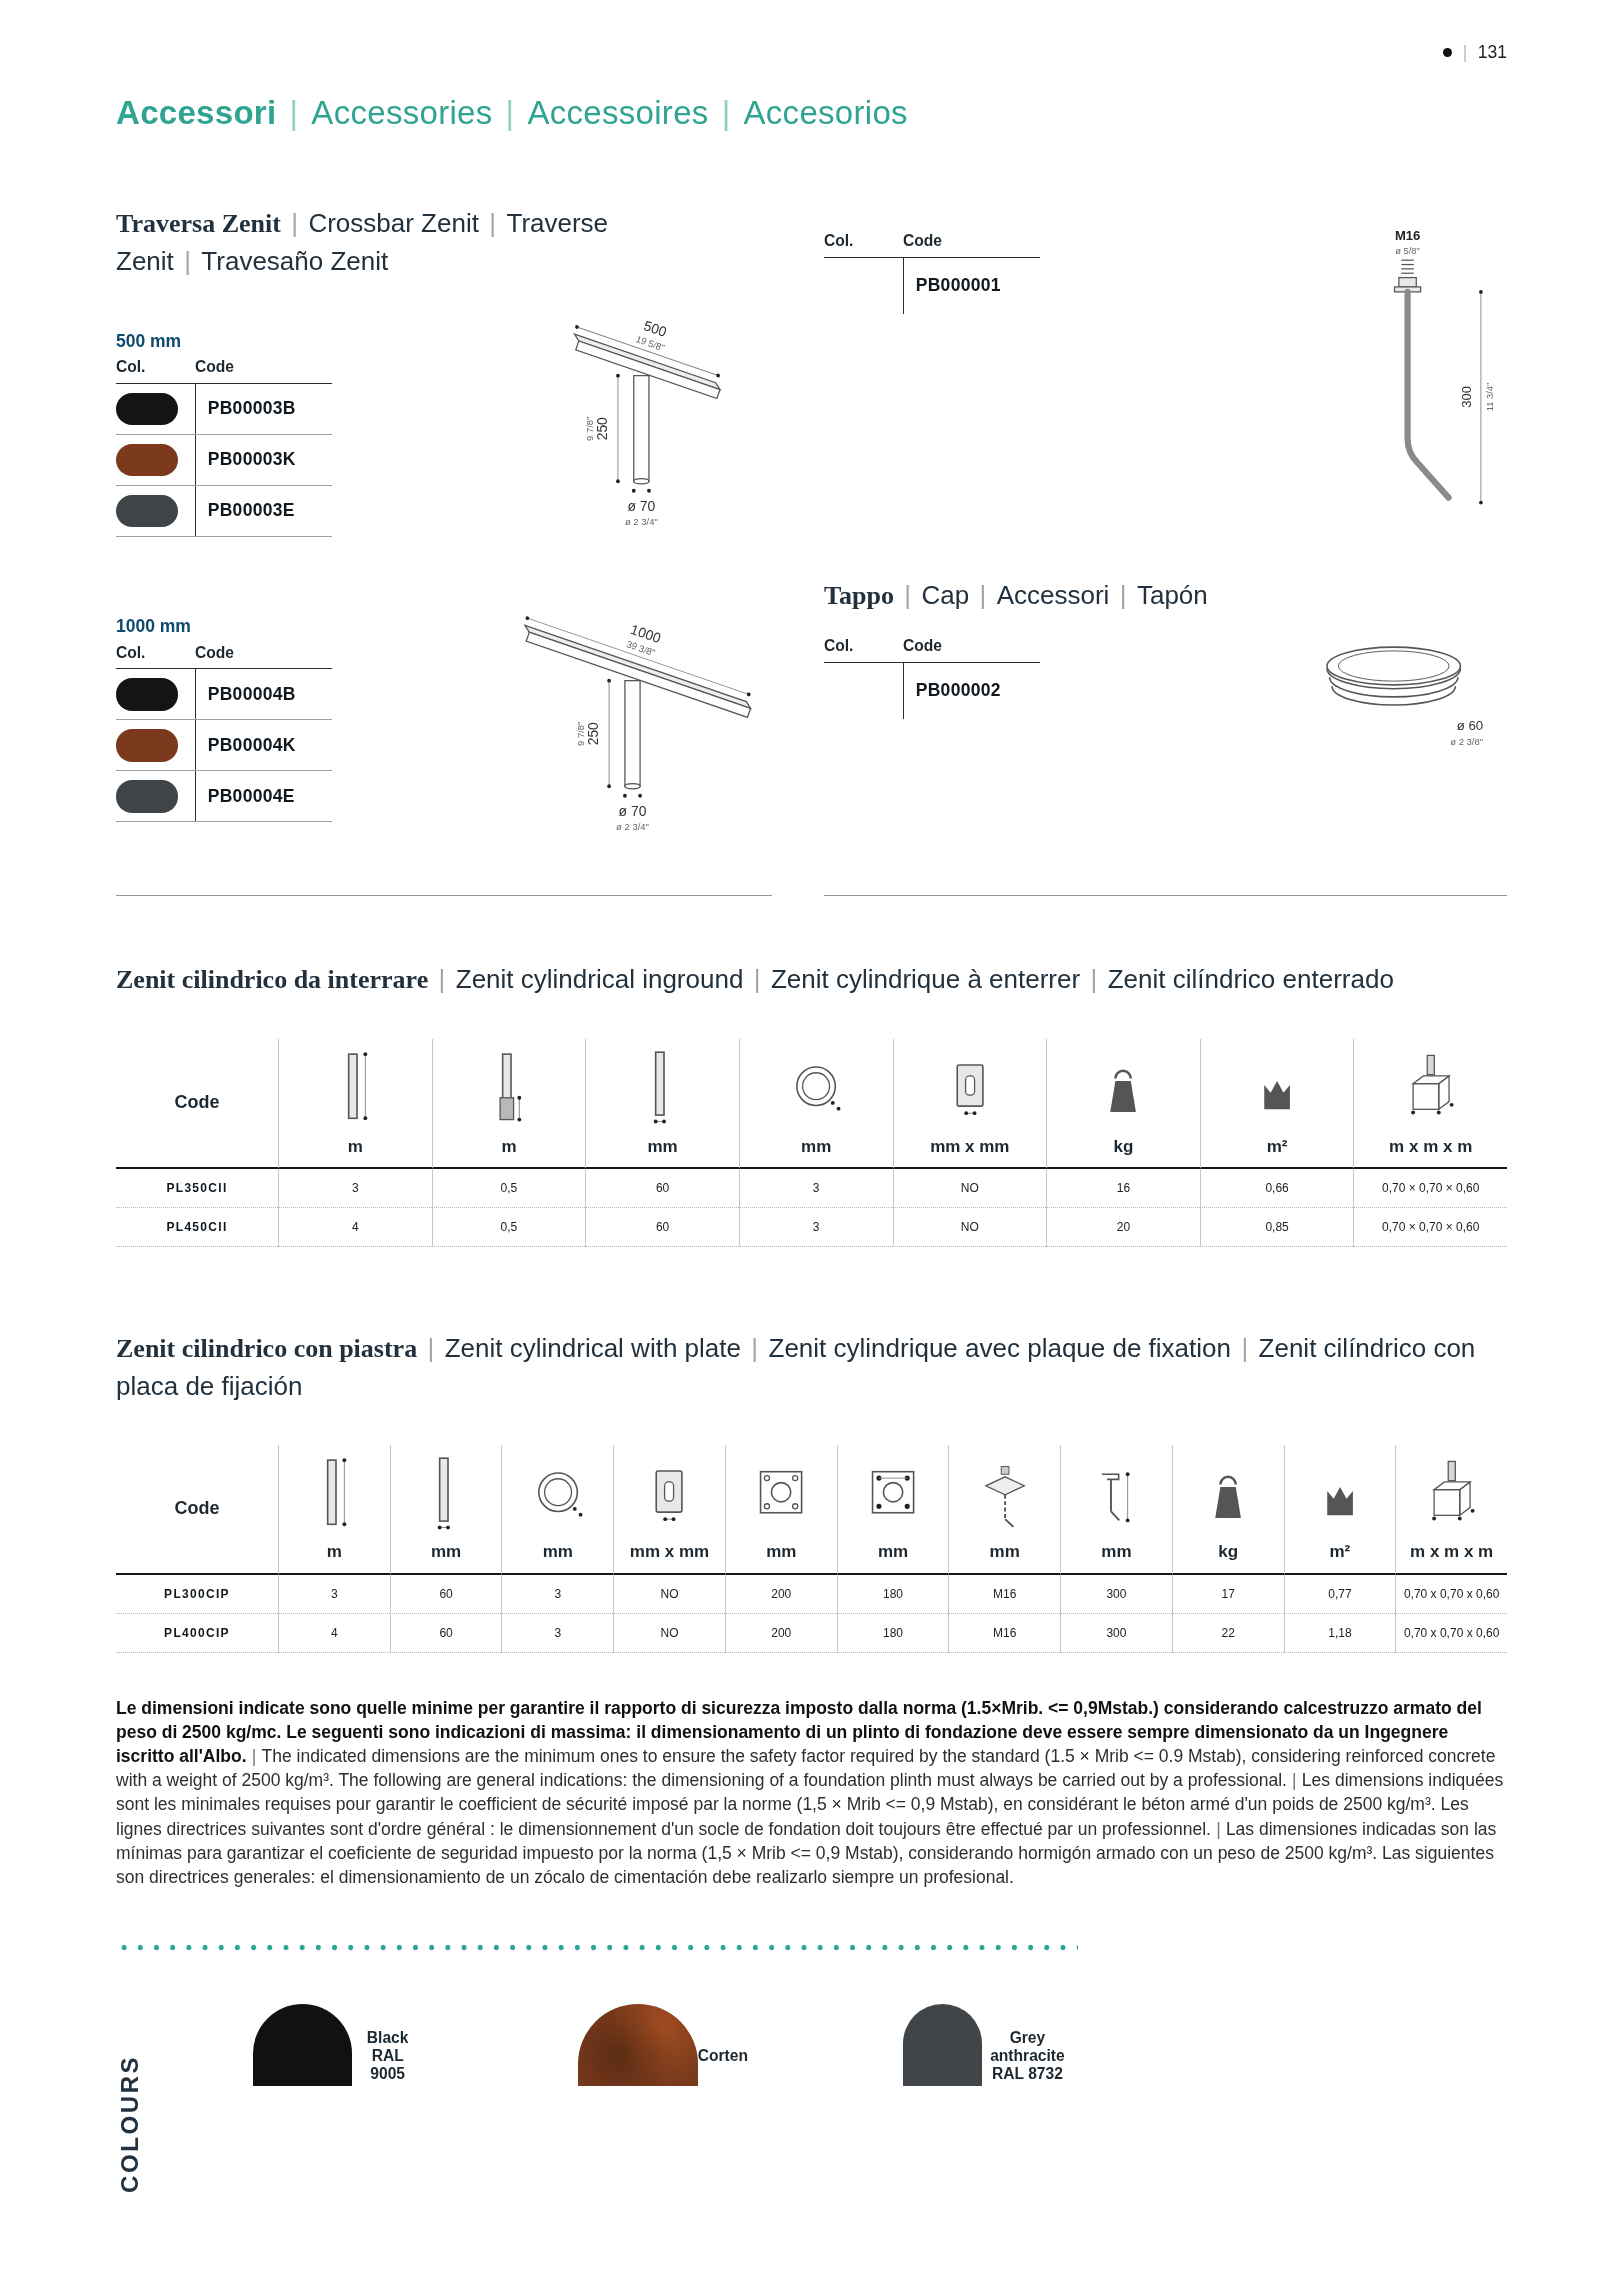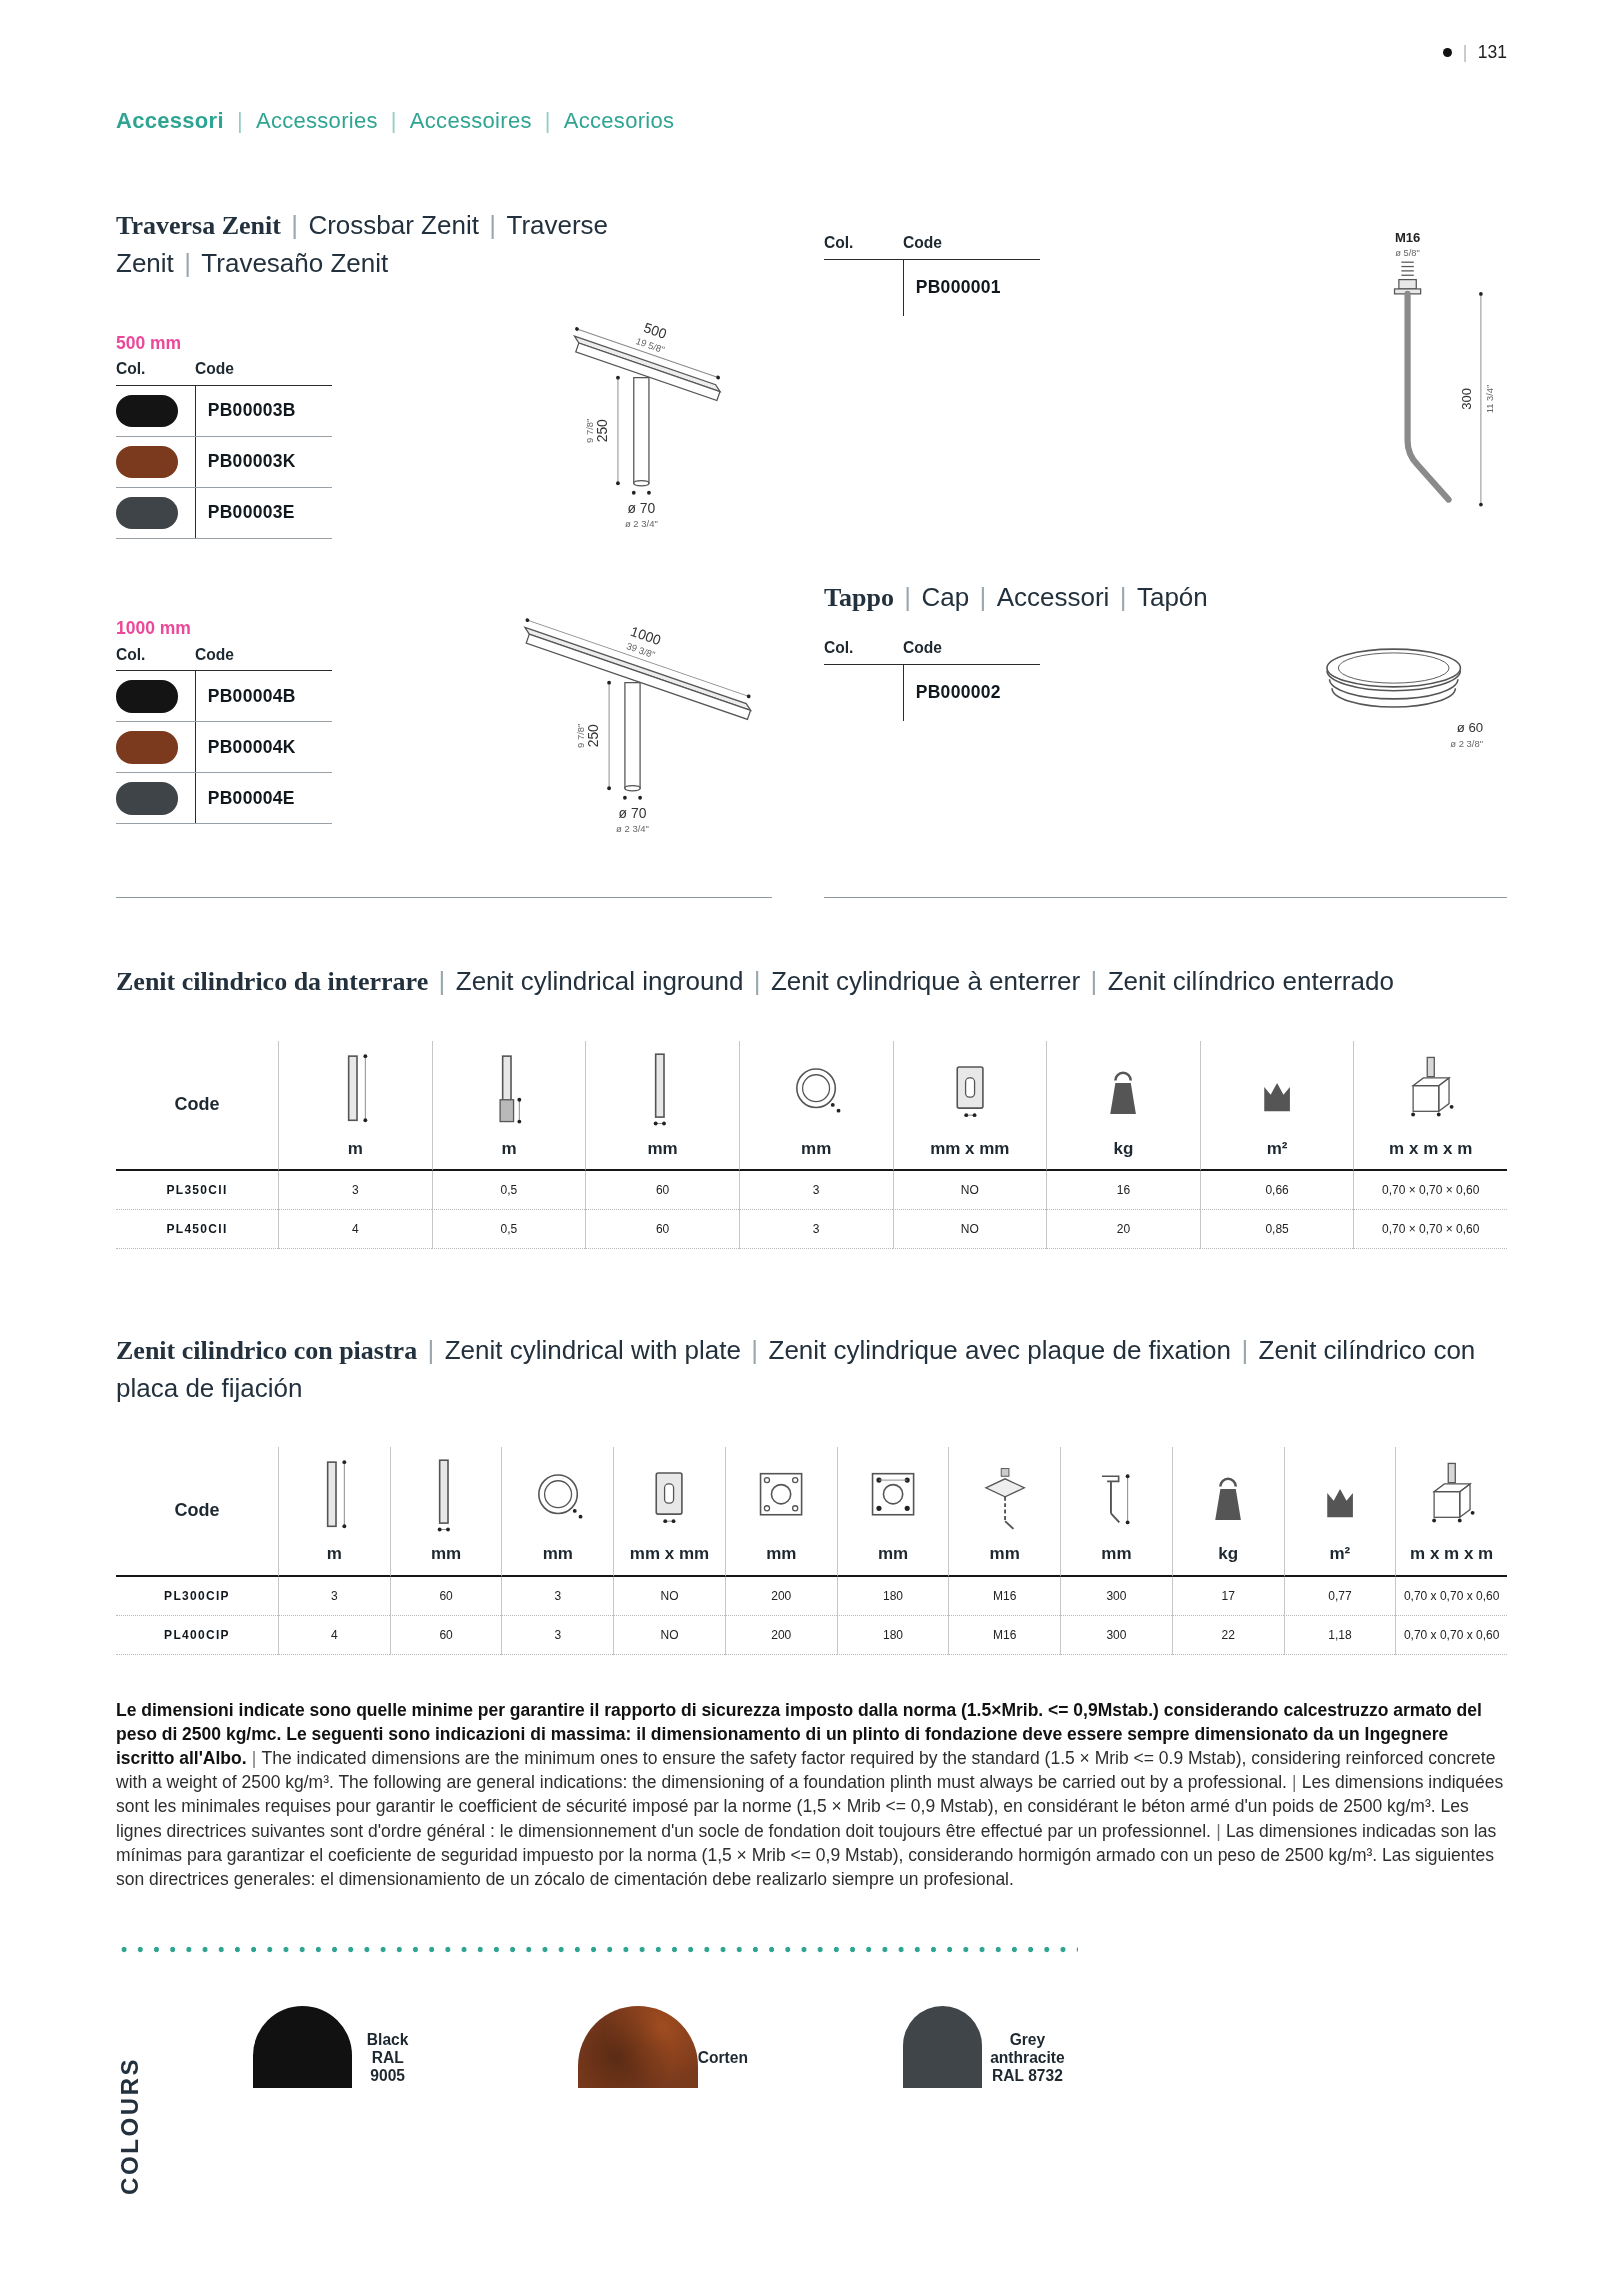--- a/index.html
+++ b/index.html
@@ -9,21 +9,21 @@
     background: #ffffff; color: #26323c; padding: 42px 116px 0 116px;
     font-family: "Liberation Sans", sans-serif;
   }
 
   
   .pageno-row { display: flex; justify-content: flex-end; align-items: center; gap: 10.4px; font-size: 17.5px; color: #222; }
   .pn-dot { width: 9.7px; height: 9.7px; border-radius: 50%; background: #111; display: inline-block; }
   .pn-sep { color: #b9b9b9; font-weight: 300; }
 
   
-  .accent-header { margin-top: 45px; font-size: 22px; color: #2fa492; letter-spacing: 0.3px; }
+  .accent-header { margin-top: 31px; font-size: 33px; color: #2fa492; letter-spacing: 0.3px; }
   .accent-header .titem.primary { font-weight: 700; }
   .accent-header .tsep { color: #8fd0c4; padding: 0 13px; font-weight: 300; }
 
   
   .sec-title { font-size: 26px; font-weight: 400; color: #22313d; line-height: 1.42; }
   .sec-title .titem.primary { font-weight: 700; font-family: Liberation Serif, serif; }
   .sec-title .tsep { color: #9aa7ae; padding: 0 10.4px; font-weight: 300; }
 
   
   .two-col { display: flex; gap: 52px; margin-top: 73px; align-items: stretch; }
@@ -37,21 +37,21 @@
   .ct-head .h-col { width: 79px; }
   .cc-row { display: flex; align-items: stretch; border-bottom: 0.6px solid #9aa1a6; height: 51px; }
   .code-table.single .cc-row { border-bottom: none; height: 56px; }
   .cc-swatch-cell { width: 79px; display: flex; align-items: center; }
   .swatch { width: 62px; height: 32.5px; border-radius: 16.2px; display: inline-block; }
   .cc-code-cell { border-left: 1.3px solid #2b2b2b; display: flex; align-items: center; padding-left: 11.7px; font-weight: 700; font-size: 17.5px; letter-spacing: 0.3px; color: #10181e; flex: 1; }
 
   
   .variant { margin-top: 51px; }
   .variant.second { margin-top: 62px; }
-  .size-label { font-size: 17.5px; font-weight: 700; color: #ec4899; margin-bottom: 6.5px; }
+  .size-label { font-size: 17.5px; font-weight: 700; color: #0c4a6e; margin-bottom: 6.5px; }
   .variant-body { display: flex; align-items: flex-start; }
   .crossbar-svg { width: 279px; height: 253px; margin-left: auto; flex: none; }
   .variant .crossbar-svg { margin-top: -57px; }
   .variant.second .crossbar-svg { margin-top: -38px; }
 
   
   .kit-body { display: flex; align-items: flex-start; margin-top: 27px; }
   .bolt-svg { width: 174px; height: 311px; margin-left: auto; margin-top: -7.8px; flex: none; }
   .tappo-sec { margin-top: 42px; }
   .tappo-body { display: flex; align-items: flex-start; margin-top: 22px; }

